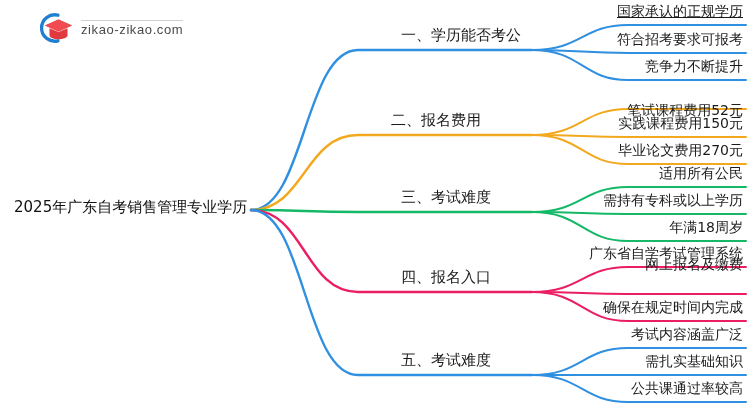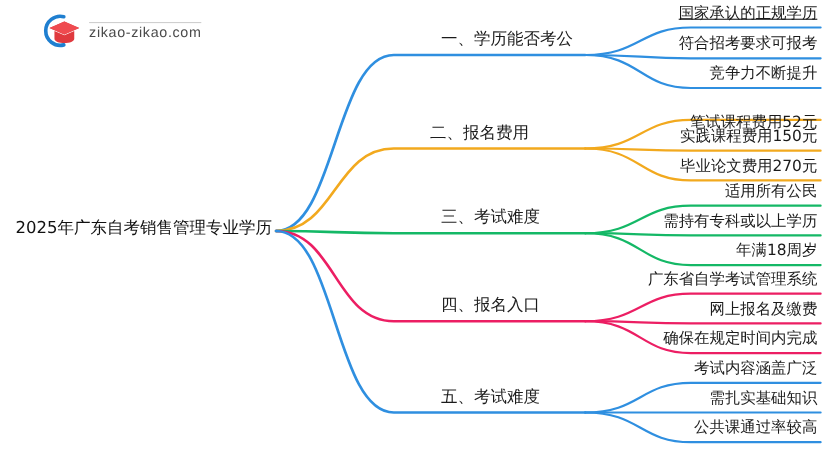--- a/index.html
+++ b/index.html
@@ -114,21 +114,21 @@
       <div class="branch-label" style="left: 360px; top: 132px;">二、报名费用</div>
       <div class="leaf-label" style="right: 4px; top: 122px;">笔试课程费用52元</div>
       <div class="leaf-label" style="right: 4px; top: 135px;">实践课程费用150元</div>
       <div class="leaf-label" style="right: 4px; top: 162px;">毕业论文费用270元</div>
       <div class="branch-label" style="left: 370px; top: 209px;">三、考试难度</div>
       <div class="leaf-label" style="right: 4px; top: 185px;">适用所有公民</div>
       <div class="leaf-label" style="right: 4px; top: 212px;">需持有专科或以上学历</div>
       <div class="leaf-label" style="right: 4px; top: 239px;">年满18周岁</div>
       <div class="branch-label" style="left: 370px; top: 289px;">四、报名入口</div>
       <div class="leaf-label" style="right: 4px; top: 265px;">广东省自学考试管理系统</div>
-      <div class="leaf-label" style="right: 4px; top: 292px;">网上报名及缴费</div>
+      <div class="leaf-label" style="right: 4px; top: 276px;">网上报名及缴费</div>
       <div class="leaf-label" style="right: 4px; top: 319px;">确保在规定时间内完成</div>
       <div class="branch-label" style="left: 370px; top: 372px;">五、考试难度</div>
       <div class="leaf-label" style="right: 4px; top: 346px;">考试内容涵盖广泛</div>
       <div class="leaf-label" style="right: 4px; top: 373px;">需扎实基础知识</div>
       <div class="leaf-label" style="right: 4px; top: 400px;">公共课通过率较高</div>
     </div>
 
 </div>
 
 </body></html>

